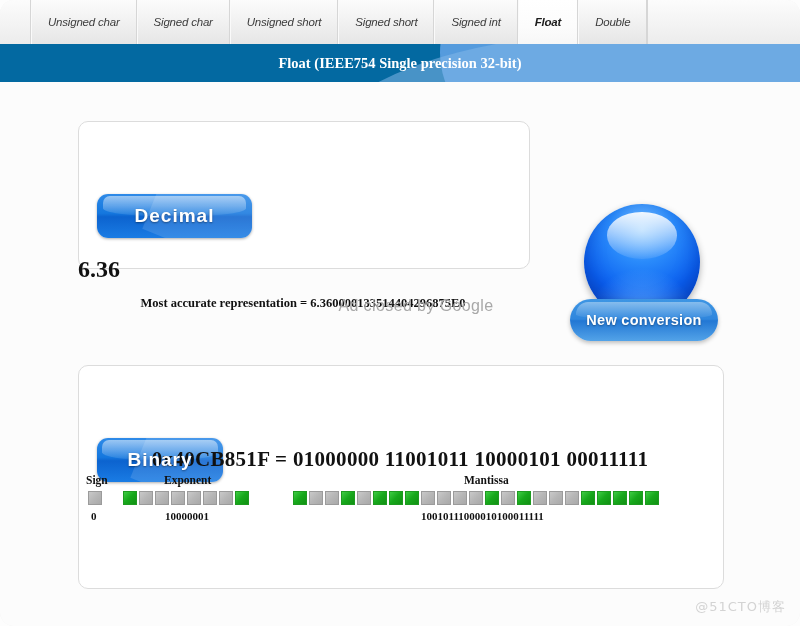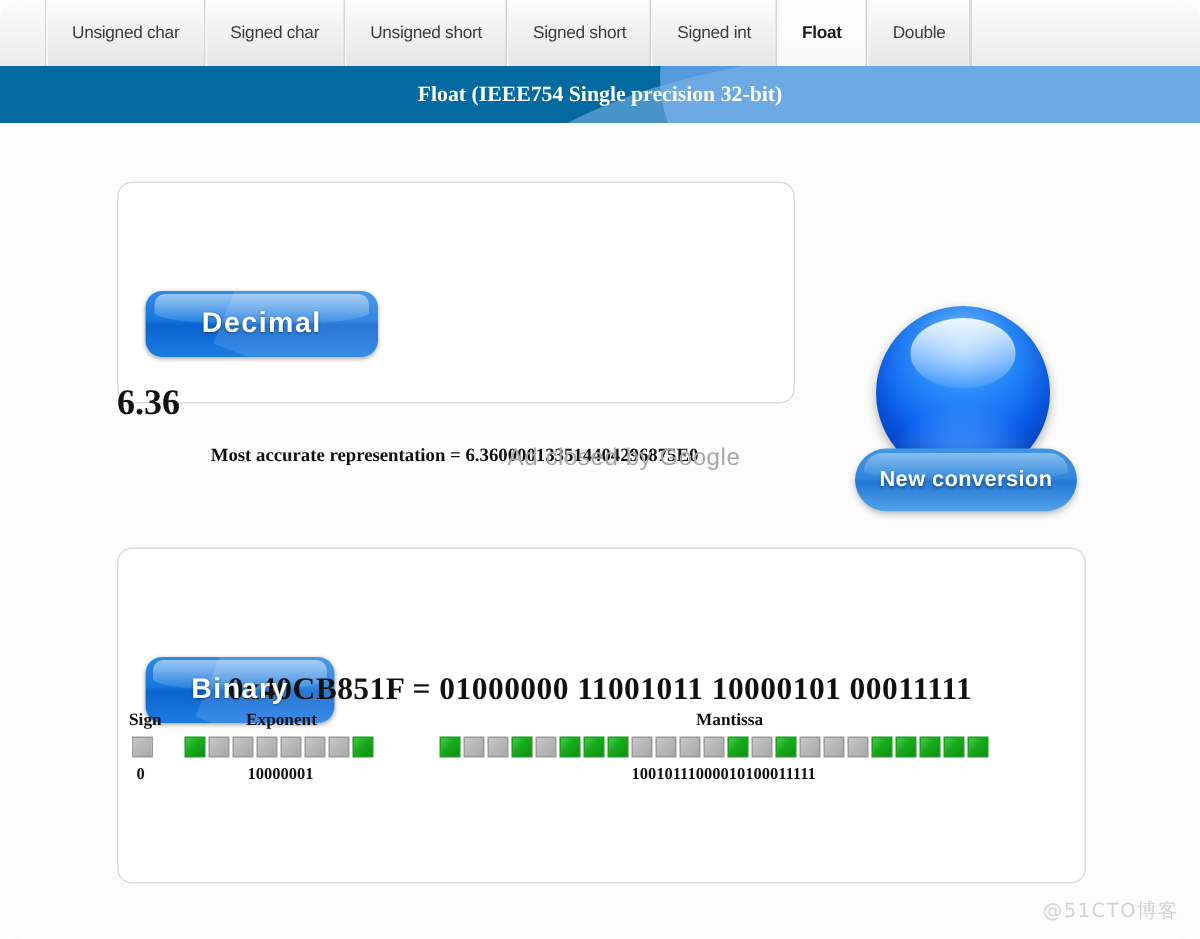--- a/index.html
+++ b/index.html
@@ -63,20 +63,21 @@
     align-items: center;
     justify-content: flex-end;
     font-size: 11.5px;
     color: #3c3c3c;
     background: linear-gradient(to bottom, #fcfcfc 0%, #f0f0f0 55%, #e6e6e6 100%);
     border-right: 1px solid #d6d6d6;
     border-left: 1px solid #fafafa;
     letter-spacing: -0.2px;
     white-space: nowrap;
     cursor: pointer;
+    font-style: italic;
   }
   .tab.active {
     background: linear-gradient(to bottom, #ffffff 0%, #fcfcfc 60%, #f7f7f7 100%);
     font-weight: bold;
     color: #1c1c1c;
   }
 
   
   .header-band {
     position: absolute;

